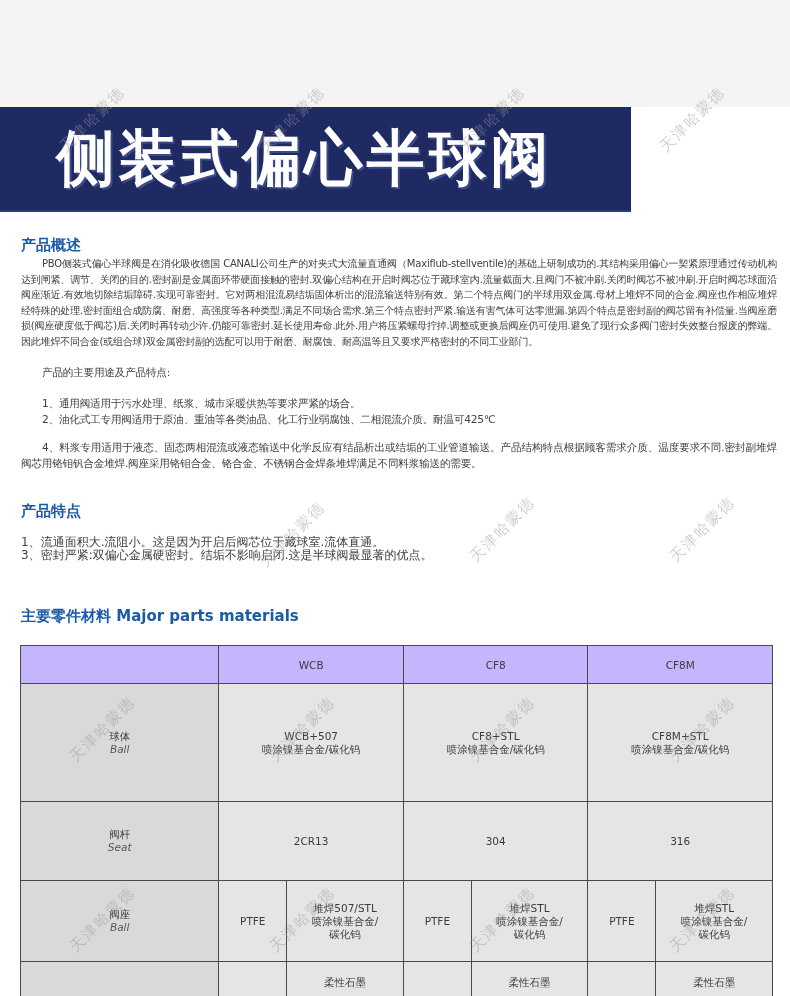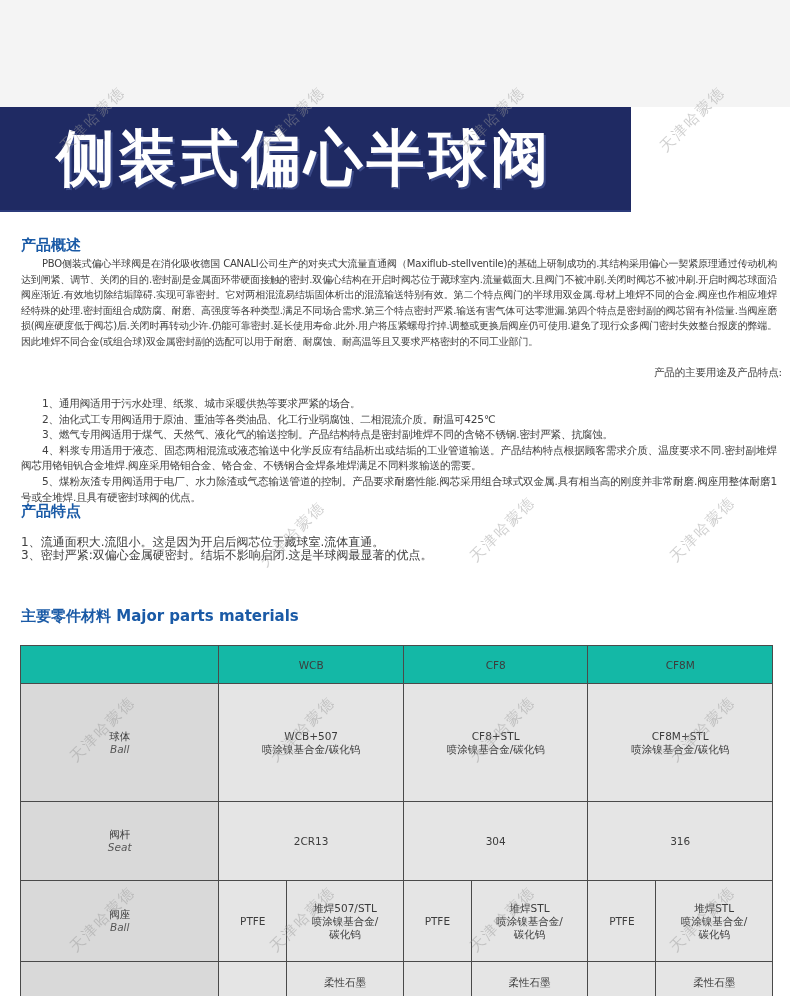--- a/index.html
+++ b/index.html
@@ -36,21 +36,21 @@
   .indent { text-indent: 21px; }
   .list { position: absolute; left: 21px; width: 760px; font-size: 10.6px; line-height: 15.6px; color: #404040; letter-spacing: -0.2px; }
   .list .item { white-space: nowrap; }
   .list .wrap { white-space: normal; }
   .features { position: absolute; left: 21px; width: 760px; font-size: 12px; line-height: 12.5px; color: #404040; }
   table.parts {
     position: absolute; left: 20px; top: 645px; width: 753px;
     border-collapse: collapse; font-size: 10.5px; color: #3c3c3c; text-align: center;
   }
   table.parts td { border: 1.5px solid #4a4a4a; padding: 0; vertical-align: middle; }
-  table.parts tr.head td { background: #14b8a6; height: 37px; }
+  table.parts tr.head td { background: #c4b5fd; height: 37px; }
   .rowlabel { background: #d9d9d9; width: 198px; }
   .cell-white { background: #e5e5e5; }
   .zh { display: block; line-height: 13px; }
   .en { display: block; line-height: 13px; color: #555; font-style: italic; }
   .watermark {
     position: absolute; color: rgba(150,150,150,0.45); font-size: 15px; transform: rotate(-45deg);
     pointer-events: none; white-space: nowrap; letter-spacing: 2px;
   }
 </style>
 </head>
@@ -59,28 +59,26 @@
 <div class="top-blank"></div>
 
 <div class="banner">
   <div class="banner-title">侧装式偏心半球阀</div>
 </div>
 
 <div class="section-h" style="top:236px;">产品概述</div>
 <div class="para" style="top:256px;">
   <p class="indent">PBO侧装式偏心半球阀是在消化吸收德国 CANALI公司生产的对夹式大流量直通阀（Maxiflub-stellventile)的基础上研制成功的.其结构采用偏心一契紧原理通过传动机构达到闸紧、调节、关闭的目的.密封副是金属面环带硬面接触的密封.双偏心结构在开启时阀芯位于藏球室内.流量截面大.且阀门不被冲刷.关闭时阀芯不被冲刷.开启时阀芯球面沿阀座渐近.有效地切除结垢障碍.实现可靠密封。它对两相混流易结垢固体析出的混流输送特别有效。第二个特点阀门的半球用双金属.母材上堆焊不同的合金.阀座也作相应堆焊经特殊的处理.密封面组合成防腐、耐磨、高强度等各种类型.满足不同场合需求.第三个特点密封严紧.输送有害气体可达零泄漏.第四个特点是密封副的阀芯留有补偿量.当阀座磨损(阀座硬度低于阀芯)后.关闭时再转动少许.仍能可靠密封.延长使用寿命.此外.用户将压紧螺母拧掉.调整或更换后阀座仍可使用.避免了现行众多阀门密封失效整台报废的弊端。因此堆焊不同合金(或组合球)双金属密封副的选配可以用于耐磨、耐腐蚀、耐高温等且又要求严格密封的不同工业部门。</p>
 </div>
-<div class="list" style="top:365px; left:42px; width:740px;text-align:right;">产品的主要用途及产品特点:</div>
+<div class="list" style="top:365px; left:42px; width:740px;">产品的主要用途及产品特点:</div>
 
 <div class="list" style="top:396px;">
   <div class="item" style="padding-left:21px;">1、通用阀适用于污水处理、纸浆、城市采暖供热等要求严紧的场合。</div>
   <div class="item" style="padding-left:21px;">2、油化式工专用阀适用于原油、重油等各类油品、化工行业弱腐蚀、二相混流介质。耐温可425℃</div>
-  <div class="item" style="padding-left:21px;">3、燃气专用阀适用于煤气、天然气、液化气的输送控制。产品结构特点是密封副堆焊不同的含铬不锈钢.密封严紧、抗腐蚀。</div>
-  <div class="wrap" style="text-indent:21px; width:756px; text-align:justify;">4、料浆专用适用于液态、固态两相混流或液态输送中化学反应有结晶析出或结垢的工业管道输送。产品结构特点根据顾客需求介质、温度要求不同.密封副堆焊阀芯用铬钼钒合金堆焊.阀座采用铬钼合金、铬合金、不锈钢合金焊条堆焊满足不同料浆输送的需要。</div>
-  <div class="wrap" style="text-indent:21px; width:756px; text-align:justify;">5、煤粉灰渣专用阀适用于电厂、水力除渣或气态输送管道的控制。产品要求耐磨性能.阀芯采用组合球式双金属.具有相当高的刚度并非常耐磨.阀座用整体耐磨1号或全堆焊.且具有硬密封球阀的优点。</div>
+  <div class="wrap" style="text-indent:21px; width:756px; text-align:justify;margin-top:13px;">4、料浆专用适用于液态、固态两相混流或液态输送中化学反应有结晶析出或结垢的工业管道输送。产品结构特点根据顾客需求介质、温度要求不同.密封副堆焊阀芯用铬钼钒合金堆焊.阀座采用铬钼合金、铬合金、不锈钢合金焊条堆焊满足不同料浆输送的需要。</div>
 </div>
 
 <div class="section-h" style="top:502px;">产品特点</div>
 <div class="features" style="top:536px;">
   <div>1、流通面积大.流阻小。这是因为开启后阀芯位于藏球室.流体直通。</div>
   <div>3、密封严紧:双偏心金属硬密封。结垢不影响启闭.这是半球阀最显著的优点。</div>
 </div>
 
 <div class="section-h" style="top:607px;">主要零件材料 Major parts materials</div>
 

